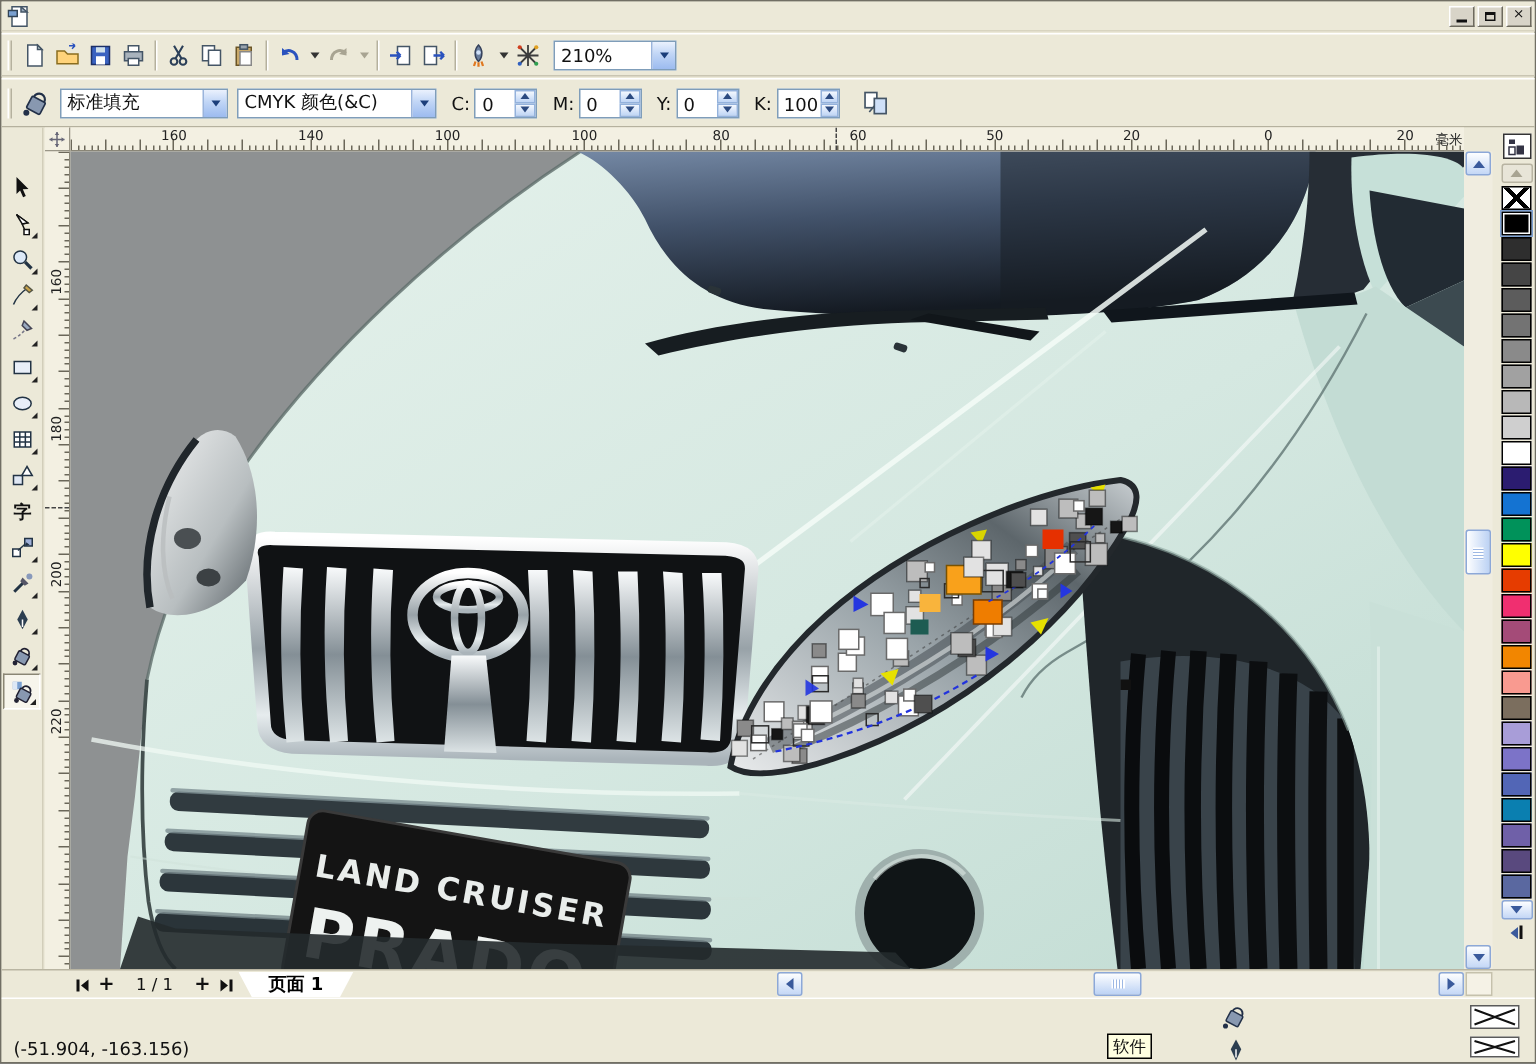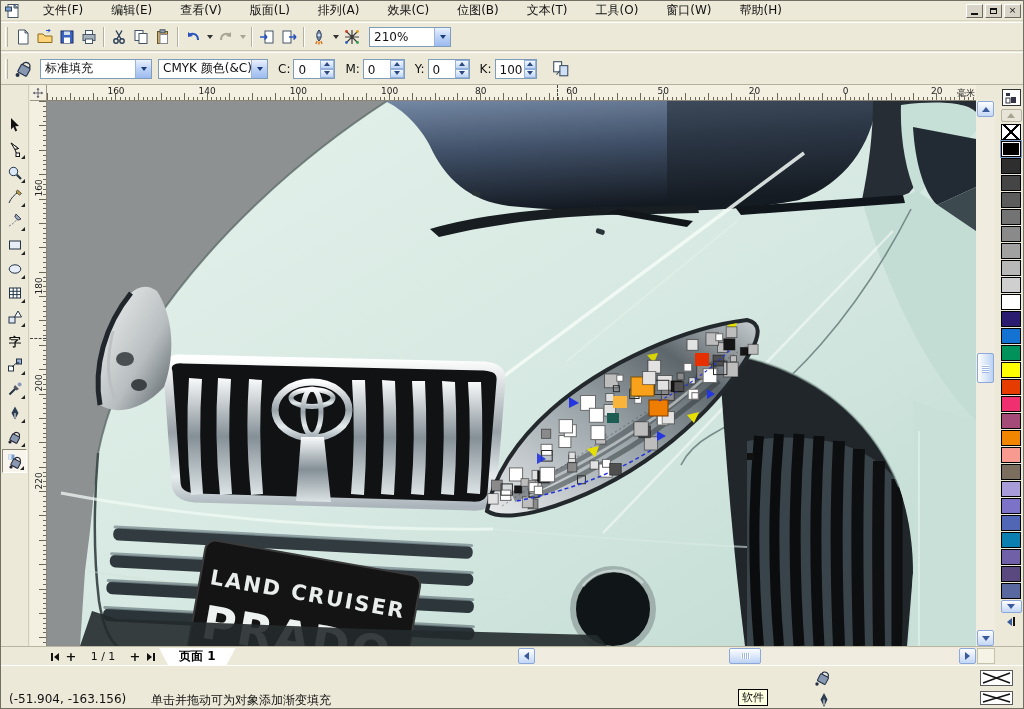--- a/index.html
+++ b/index.html
@@ -109,33 +109,20 @@
 <body>
 
 <div class="app">
 
   <div class="menubar">
     <svg class="appicon" viewBox="0 0 16 14">
       <rect x="3" y="0.5" width="10" height="13" fill="#fff" stroke="#456"></rect>
       <path d="M9,0.5 L13,4 L9,4 Z" fill="#9ab" stroke="#456"></path>
       <rect x="0.5" y="3" width="6" height="4" fill="#7aa0d0" stroke="#345"></rect>
     </svg>
-    <div id="menu-items" style="display:flex;">
-        <span class="menu-item">文件(F)</span>
-        <span class="menu-item">编辑(E)</span>
-        <span class="menu-item">查看(V)</span>
-        <span class="menu-item">版面(L)</span>
-        <span class="menu-item">排列(A)</span>
-        <span class="menu-item">效果(C)</span>
-        <span class="menu-item">位图(B)</span>
-        <span class="menu-item">文本(T)</span>
-        <span class="menu-item">工具(O)</span>
-        <span class="menu-item">窗口(W)</span>
-        <span class="menu-item">帮助(H)</span>
-      </div>
     <div class="winbtns">
       <div class="winbtn"><span class="mino"></span></div>
       <div class="winbtn"><span class="resto"></span></div>
       <div class="winbtn">×</div>
     </div>
   </div>
 
   <div class="toolbar">
     <div class="grip"></div>
     <div class="tbtn">
@@ -255,21 +242,21 @@
           </g>
         <circle cx="3.2" cy="14.5" r="1.8" fill="#223048"></circle>
       </svg>
     </div>
     <div class="combo" style="width:112px;">
       <span class="val">标准填充</span>
       <span class="drop">
           <span class="chev"></span>
         </span>
     </div>
-    <div class="combo" style="width:110px;margin-left:6px;">
+    <div class="combo" style="width:133px;margin-left:6px;">
       <span class="val">CMYK 颜色(&amp;C)</span>
       <span class="drop">
           <span class="chev"></span>
         </span>
     </div>
 
     <span class="fieldlbl">C:</span>
     <div class="spinbox">
       <span class="val">0</span>
       <span class="spins">
@@ -1106,21 +1093,20 @@
       <div class="thumb"></div>
       <div class="sbtn right">
           <span class="tri-r"></span>
         </div>
     </div>
     <div class="scorner"></div>
   </div>
 
   <div class="statusbar">
     <div class="st-coords">(-51.904, -163.156)</div>
-    <div class="st-hint">单击并拖动可为对象添加渐变填充</div>
     <div class="st-tip">软件</div>
     <div class="st-fill-ico">
       <svg width="18" height="17" viewBox="0 0 18 17">
           <g transform="rotate(28 9 8)">
             <rect x="5" y="5" width="9" height="8" rx="1" fill="#8898b0" stroke="#223048"></rect>
             <path d="M6,5 A3.5,3.5 0 0 1 13,5" fill="none" stroke="#223048" stroke-width="1.3"></path>
           </g>
           <circle cx="3" cy="14" r="1.7" fill="#223048"></circle>
         </svg>
     </div>

